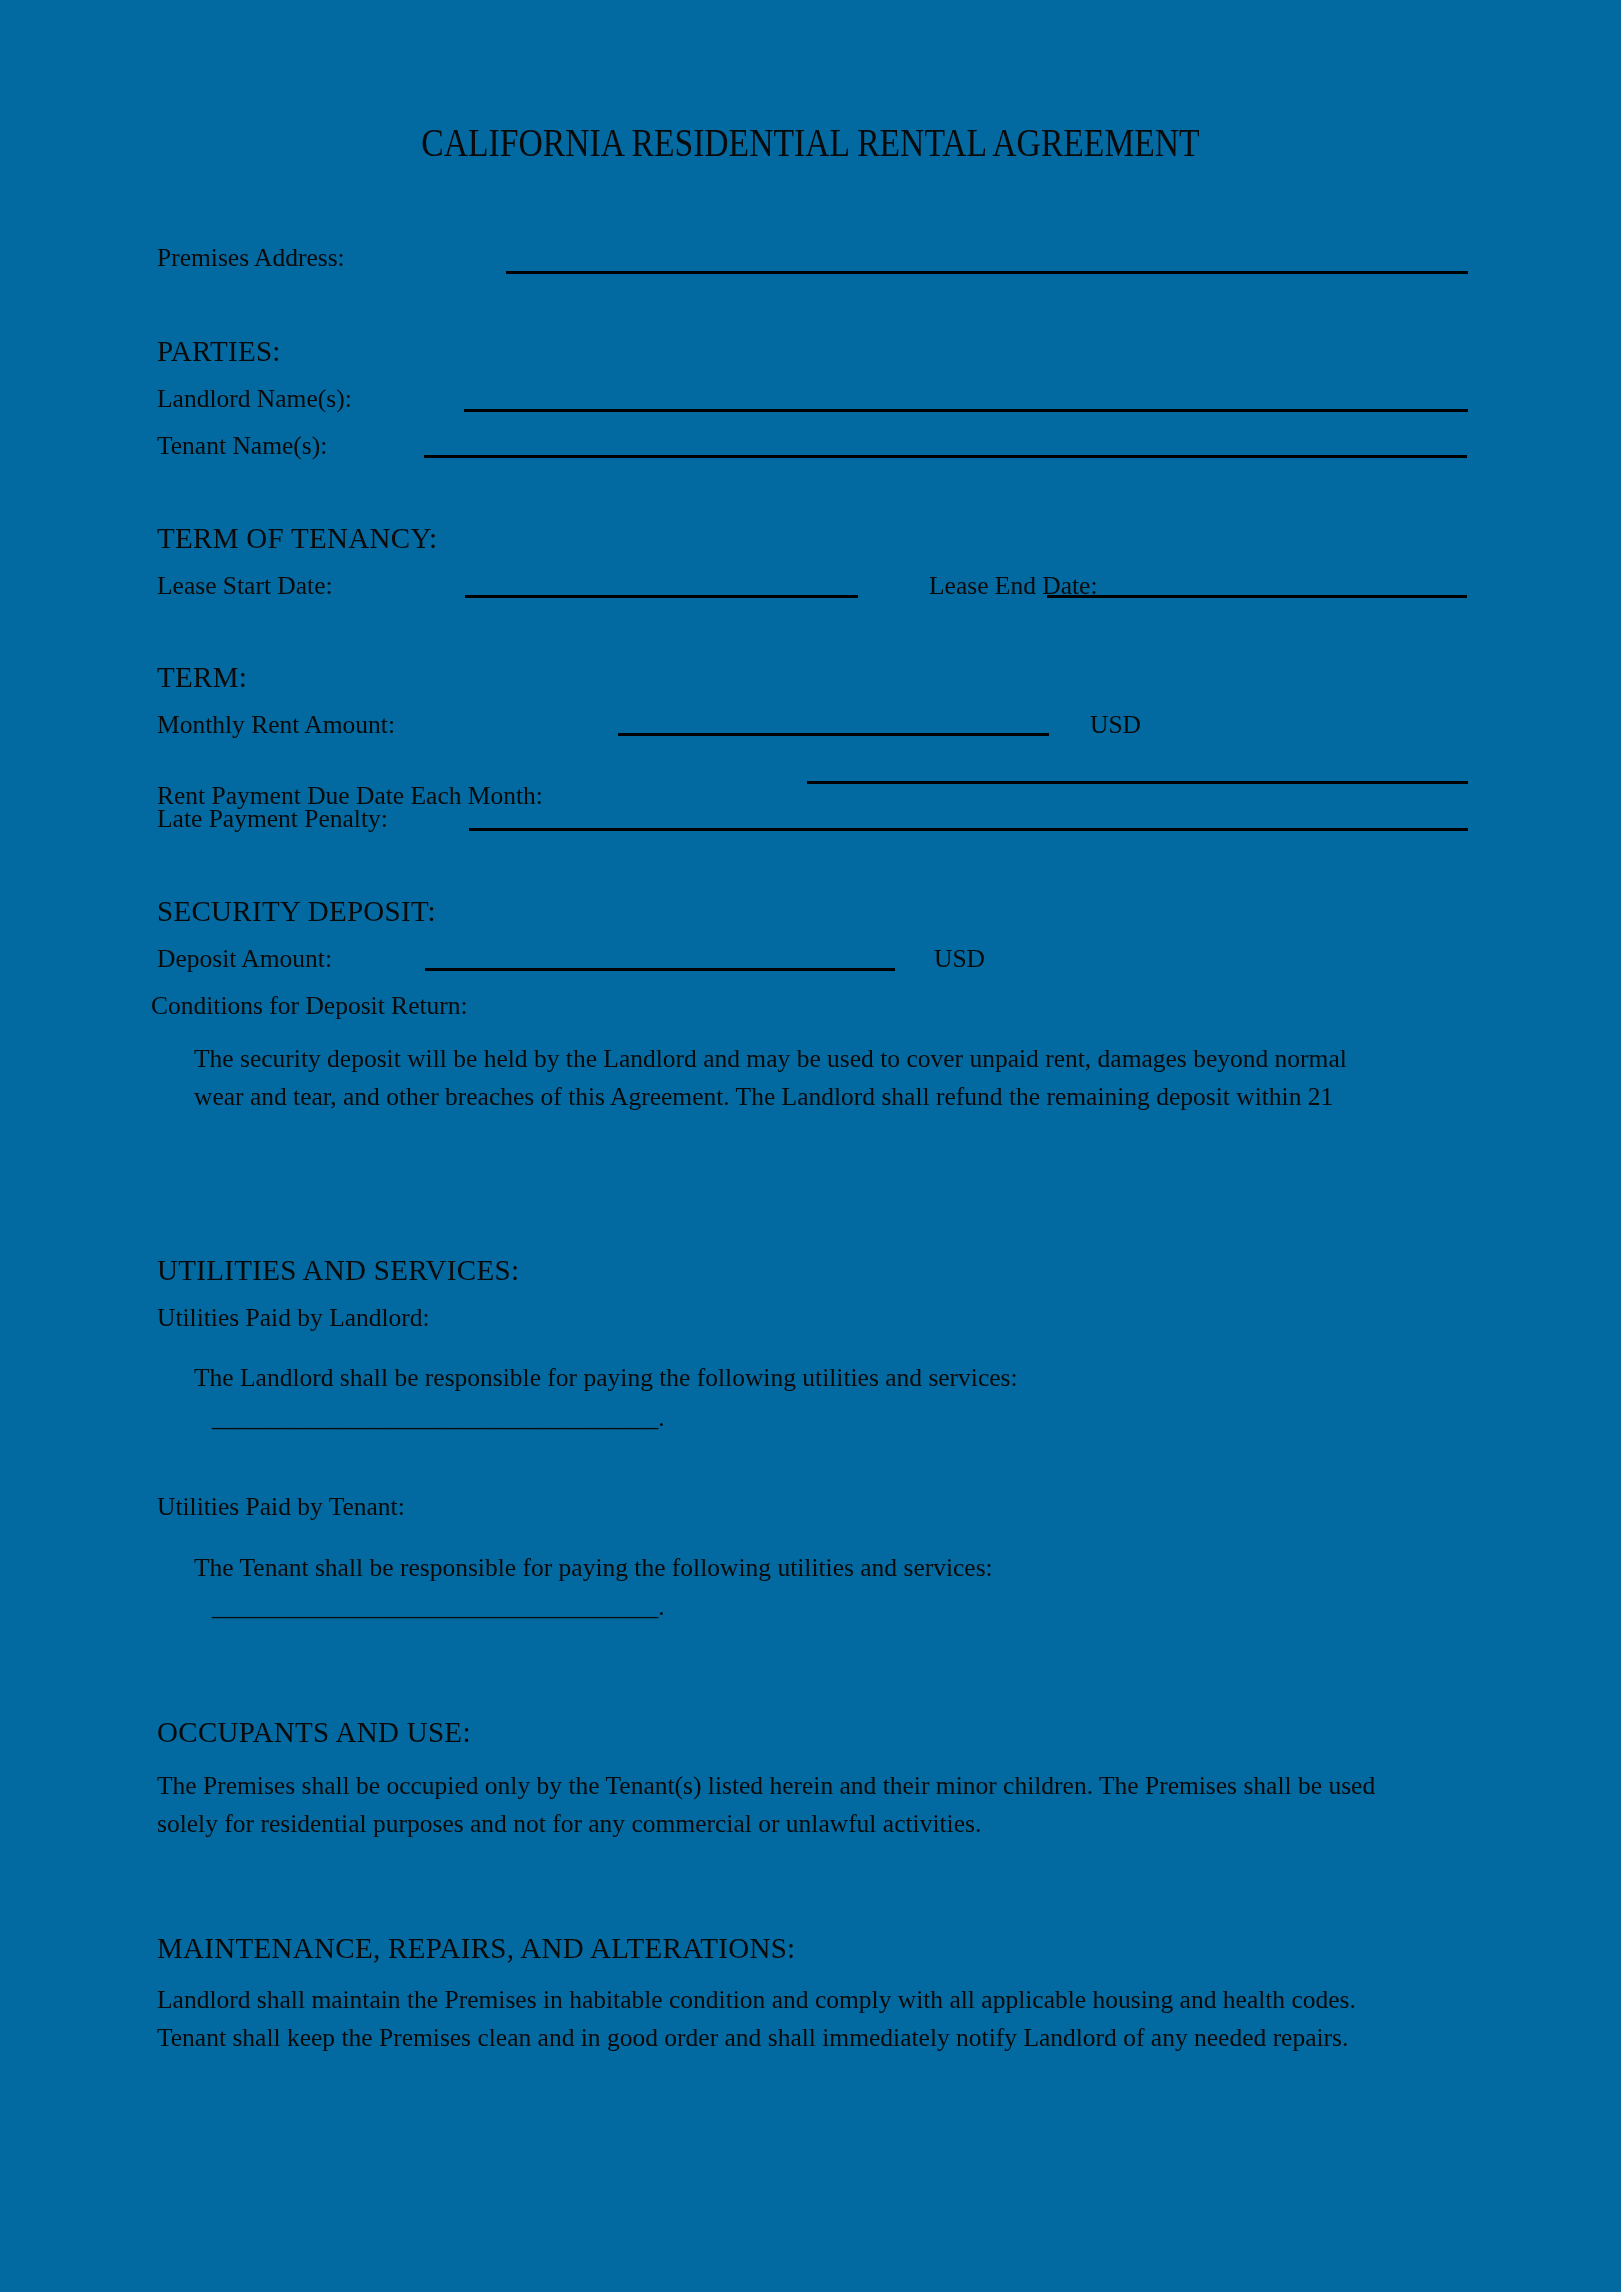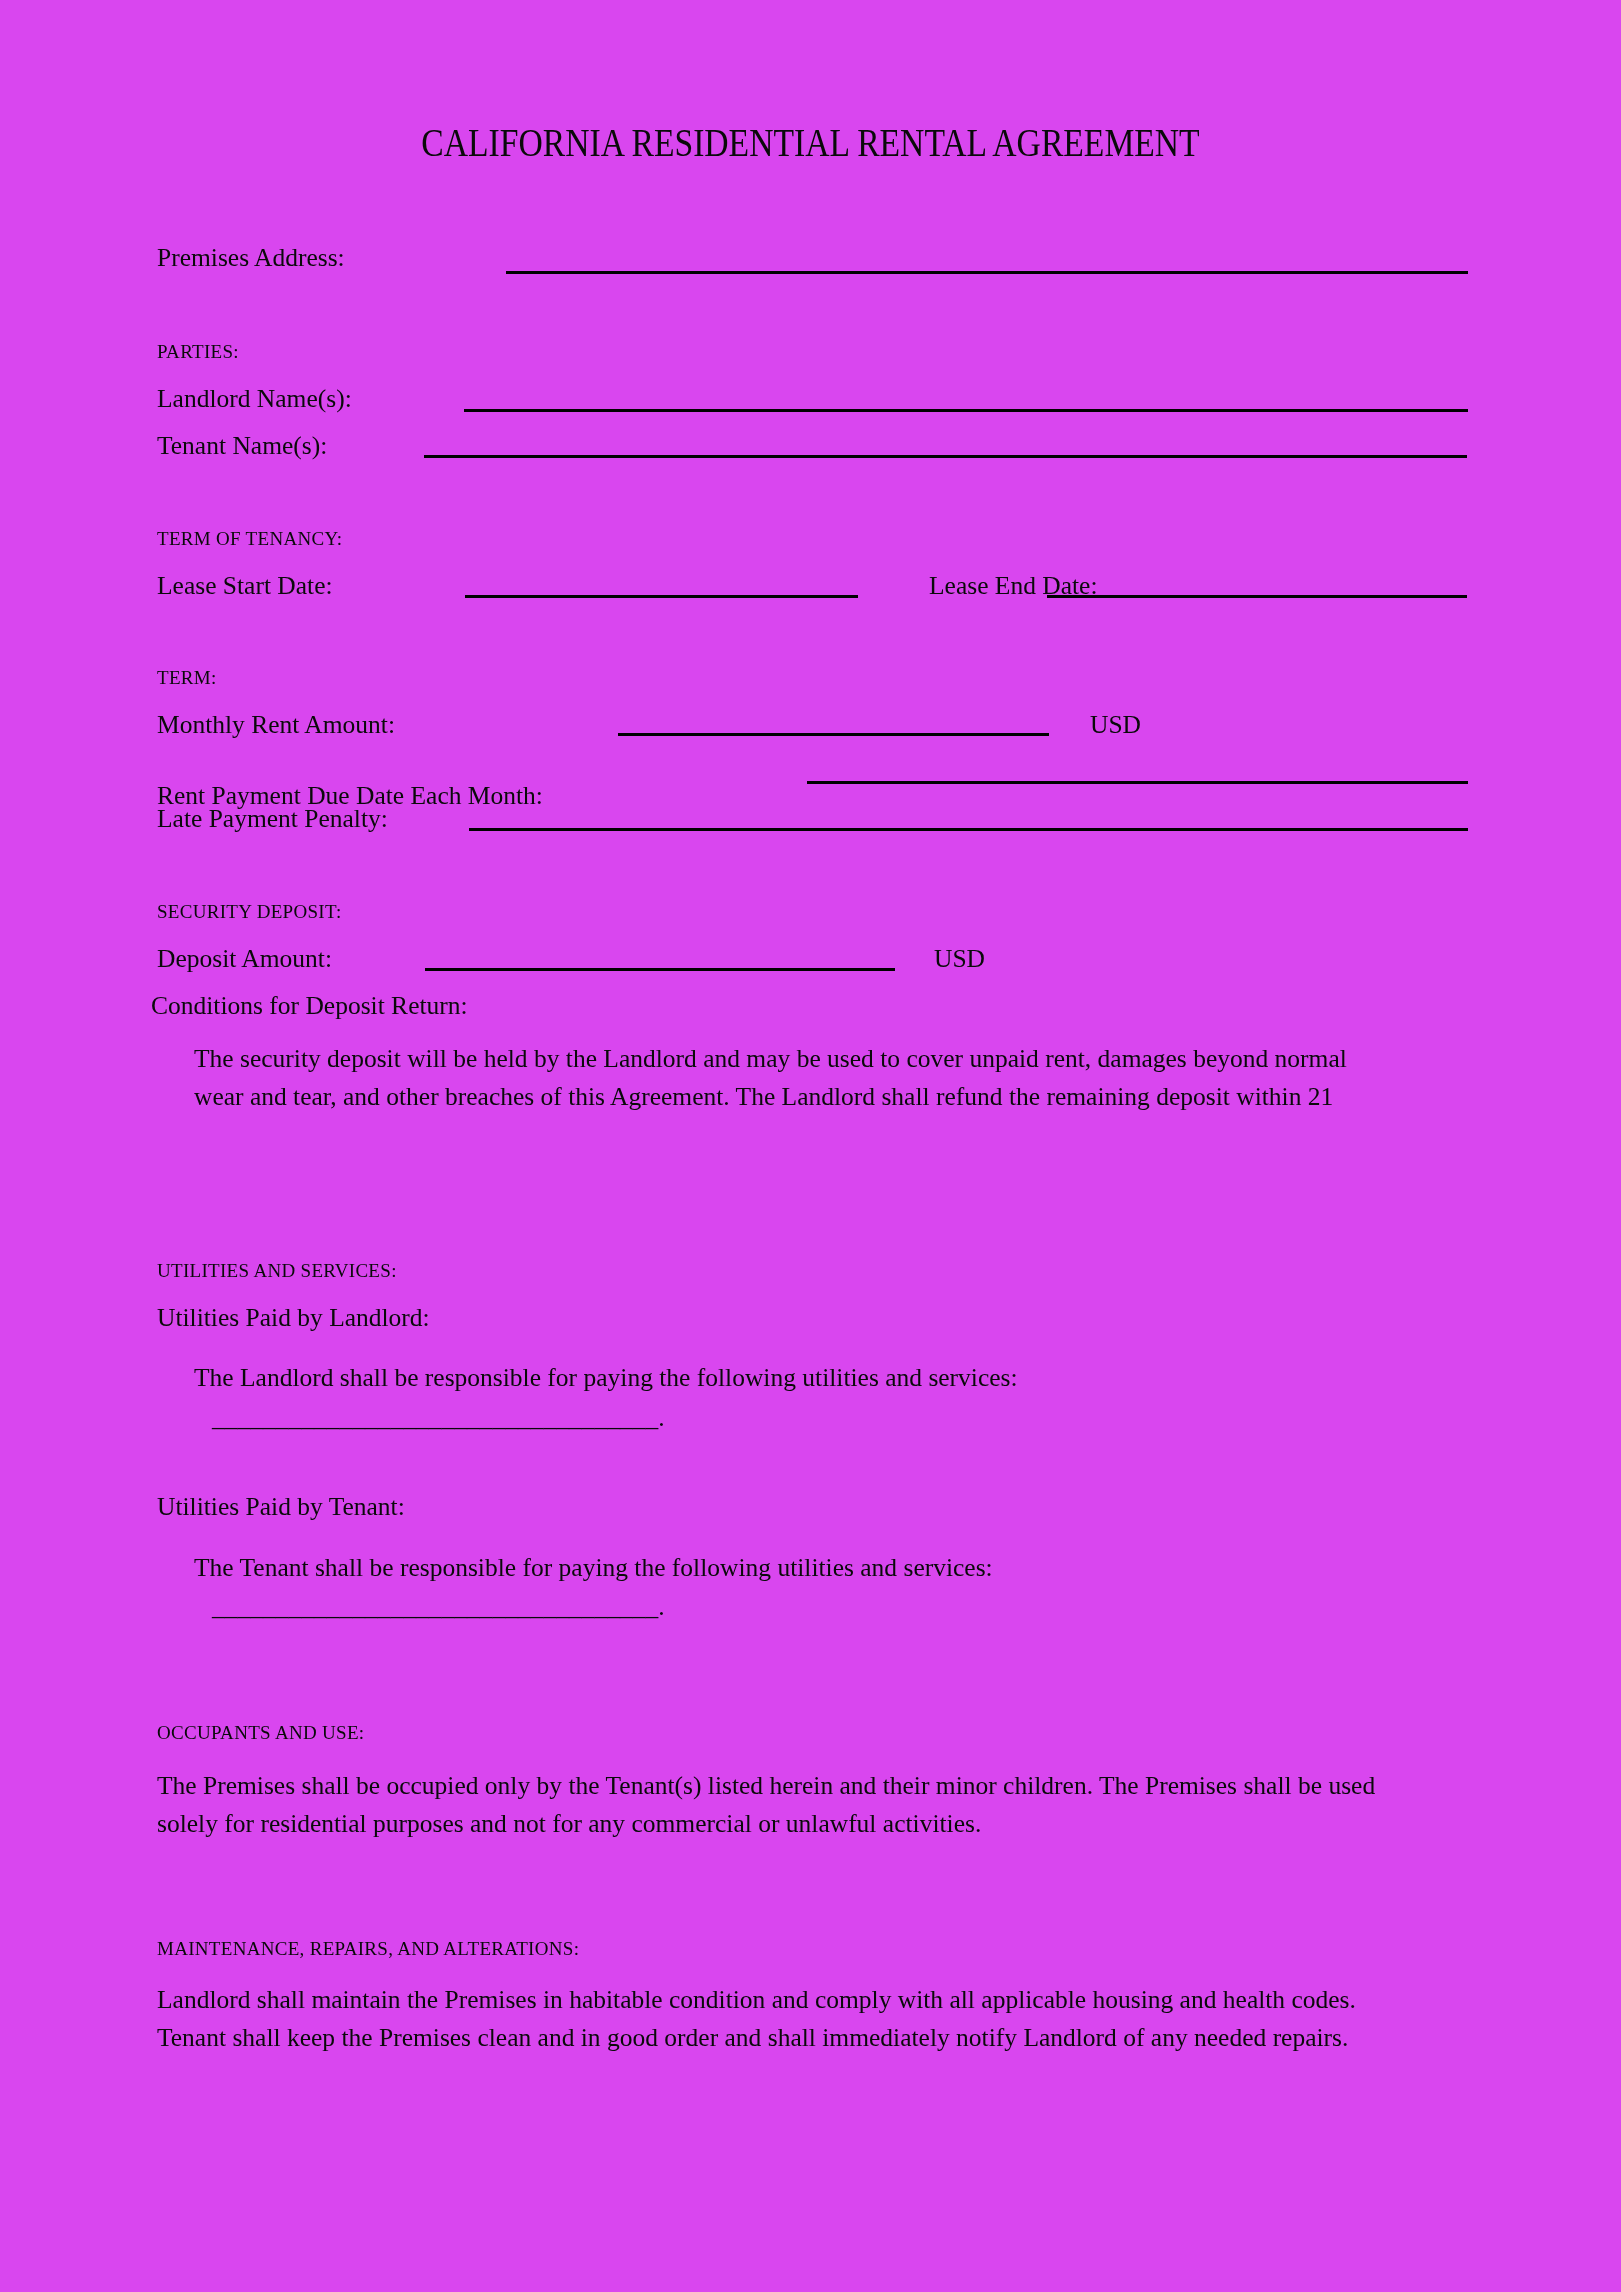--- a/index.html
+++ b/index.html
@@ -1,38 +1,38 @@
 <!DOCTYPE html>
 <html><head>
 <meta charset="utf-8">
 <style>
   html, body { margin: 0; padding: 0; background: #ffffff; }
   .page {
     position: relative;
     width: 1621px;
     height: 2293px;
-    background: #d946ef;
+    background: #0369a1;
     font-family: "Liberation Serif", serif;
     font-size: 25.5px;
     color: #0a0a0a;
     overflow: hidden;
   }
   .abs { position: absolute; white-space: nowrap; line-height: 33px; }
   .title {
     position: absolute;
     left: 0; right: 0;
     top: 120px;
     text-align: center;
     font-size: 41px;
     line-height: 45px;
     transform: scaleX(0.82);
     letter-spacing: 0px;
     white-space: nowrap;
   }
-  .heading { font-size: 19px; letter-spacing: 0.3px; }
+  .heading { font-size: 29px; letter-spacing: 0.3px; }
   .rule {
     position: absolute;
     height: 2.9px;
     background: #000000;
   }
   .para { position: absolute; line-height: 38px; white-space: nowrap; }
   .blank { letter-spacing: 0px; margin-left: 18px; }
 </style>
 </head>
 <body>

